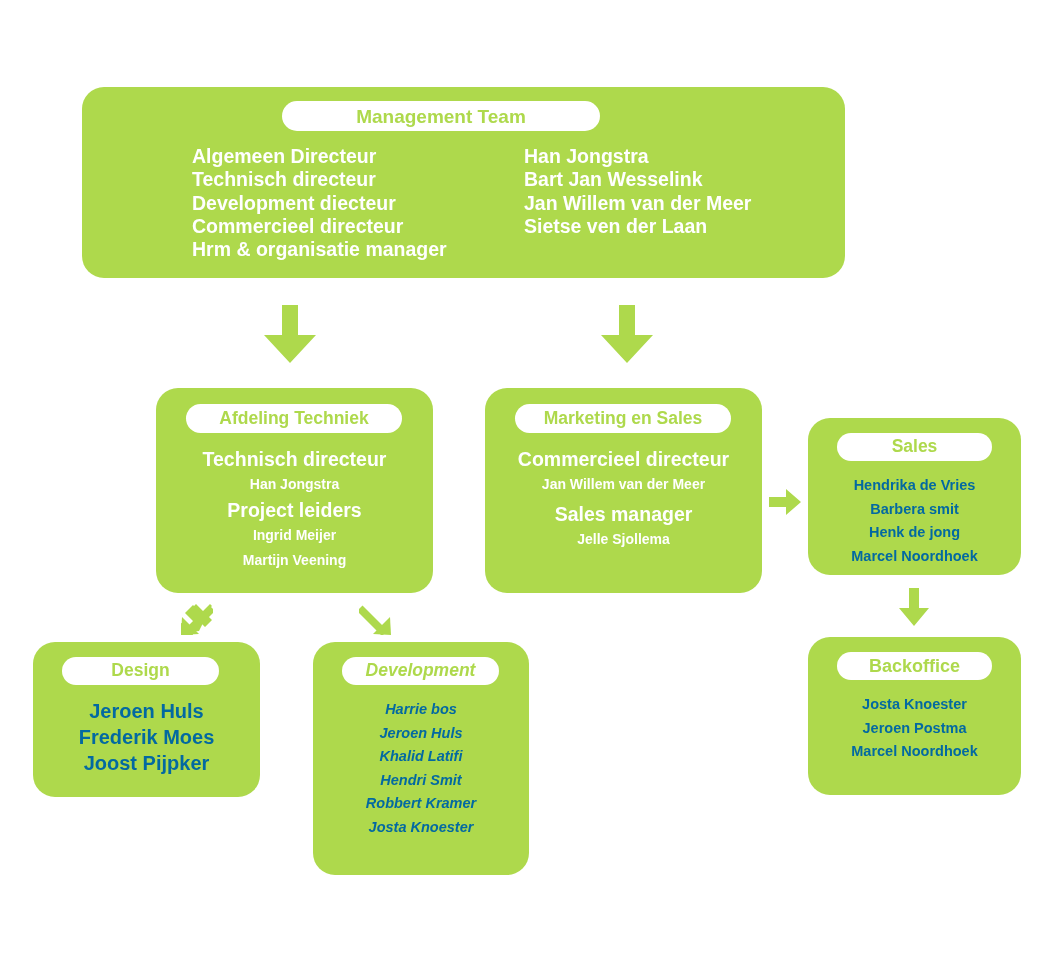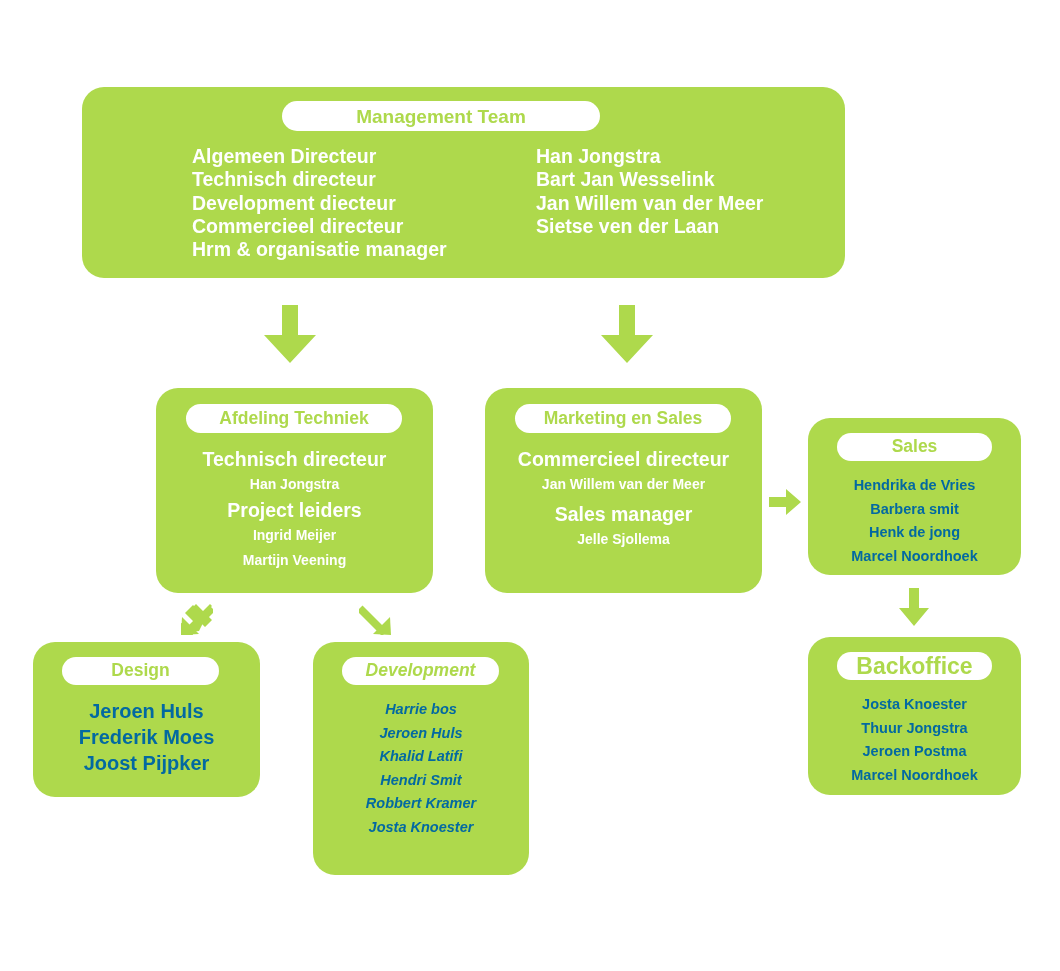--- a/index.html
+++ b/index.html
@@ -56,21 +56,21 @@
     top: 14px;
     width: 318px;
     height: 30px;
     font-size: 19px;
   }
   .mgmt-cols {
     position: absolute;
     left: 110px;
     top: 58px;
     display: flex;
-    gap: 16px;
+    gap: 4px;
   }
   .mgmt-col {
     color: #ffffff;
     font-weight: bold;
     font-size: 19.5px;
     line-height: 23.3px;
     white-space: nowrap;
   }
   .mgmt-col.roles { width: 328px; }
   .mgmt-col.people { width: 300px; }
@@ -148,21 +148,21 @@
     top: 637px;
     width: 213px;
     height: 158px;
   }
   #pill-backoffice {
     position: absolute;
     left: 29px;
     top: 15px;
     width: 155px;
     height: 28px;
-    font-size: 23px;
+    font-size: 18px;
   }
 
   
   #card-design {
     left: 33px;
     top: 642px;
     width: 227px;
     height: 155px;
   }
   #pill-design {
@@ -314,21 +314,20 @@
       <polygon points="10,0 20,0 20,20 30,20 15,38 0,20 10,20" fill="#aed94c"></polygon>
     </svg>
   </div>
 
   <div class="card" id="card-backoffice">
     <div class="pill" id="pill-backoffice">
       <span>Backoffice</span>
     </div>
     <div class="names-body" id="body-backoffice">
       <div class="name">Josta Knoester</div>
-      <div class="name">Thuur Jongstra</div>
       <div class="name">Jeroen Postma</div>
       <div class="name">Marcel Noordhoek</div>
     </div>
   </div>
 
   <div class="arrow" style="left:181px; top:603px;">
     <svg width="32" height="32" viewBox="0 0 32 32">
       <polygon points="31,3 24,10 31,17 24,24 17,17 10,24 12,32 0,32 0,20 8,22 15,15 8,8 15,1 22,8 29,1" fill="#aed94c" transform="translate(0,0)"></polygon>
       <g fill="#aed94c">
         <polygon points="30,4 22,12 12,2 4,10 14,20 6,28 2,30 4,14 2,30 18,28"></polygon>

